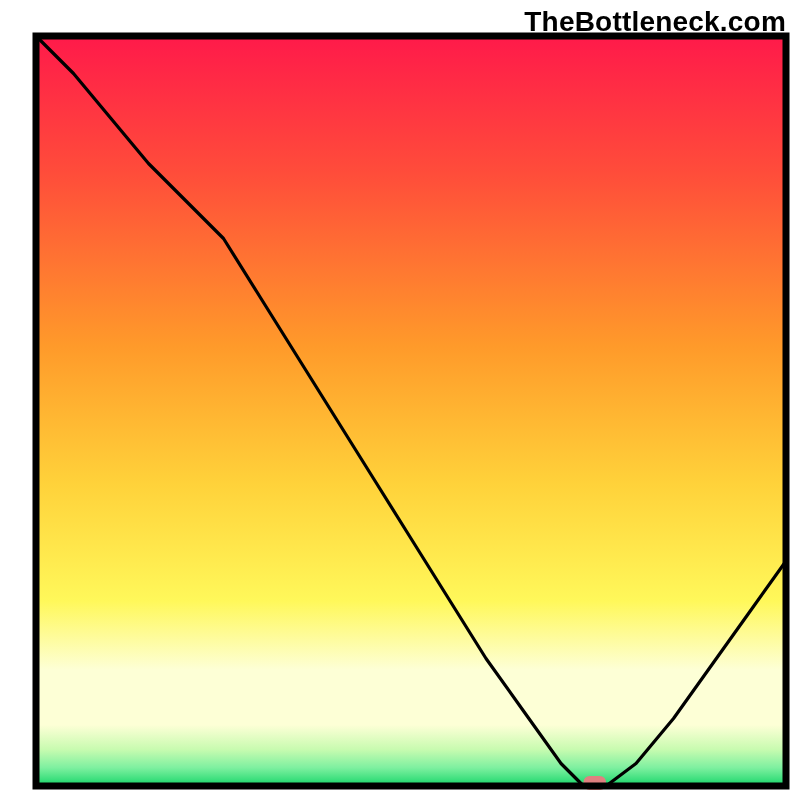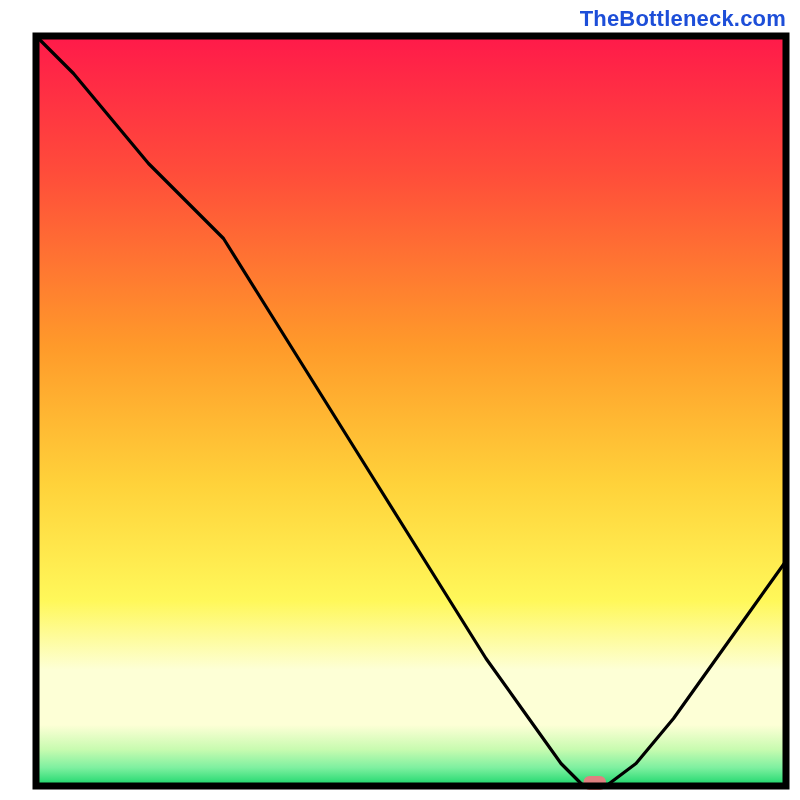--- a/index.html
+++ b/index.html
@@ -12,23 +12,23 @@
   }
   .stage {
     position: relative;
     width: 800px;
     height: 800px;
   }
   .watermark {
     position: absolute;
     top: 6px;
     right: 14px;
-    font-size: 22px;
+    font-size: 28px;
     font-weight: 600;
-    color: #1d4ed8;
+    color: #000000;
     letter-spacing: 0.2px;
     text-align: right;
   }
   svg.chart {
     position: absolute;
     left: 0;
     top: 0;
   }
 </style>
 </head>

